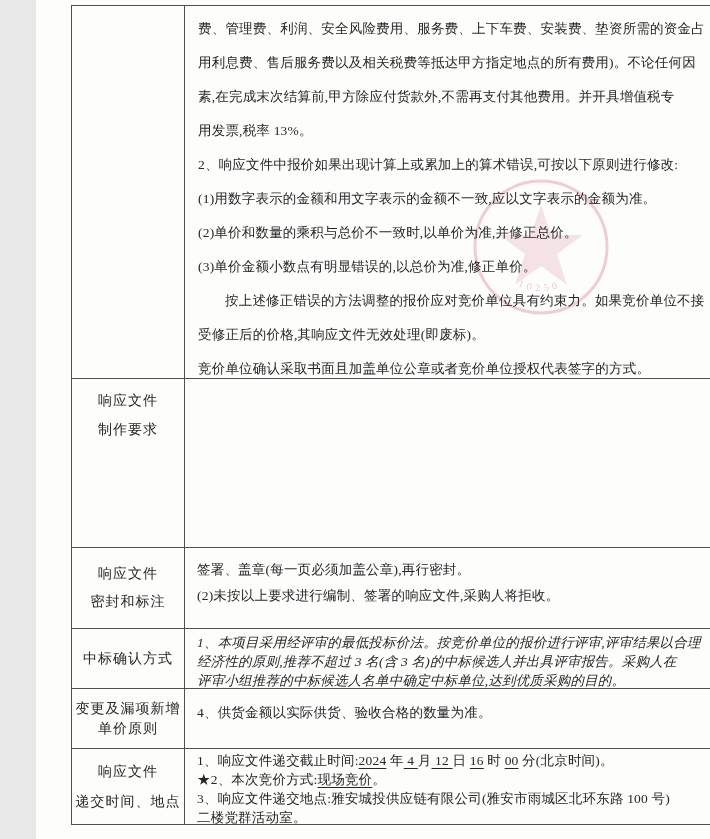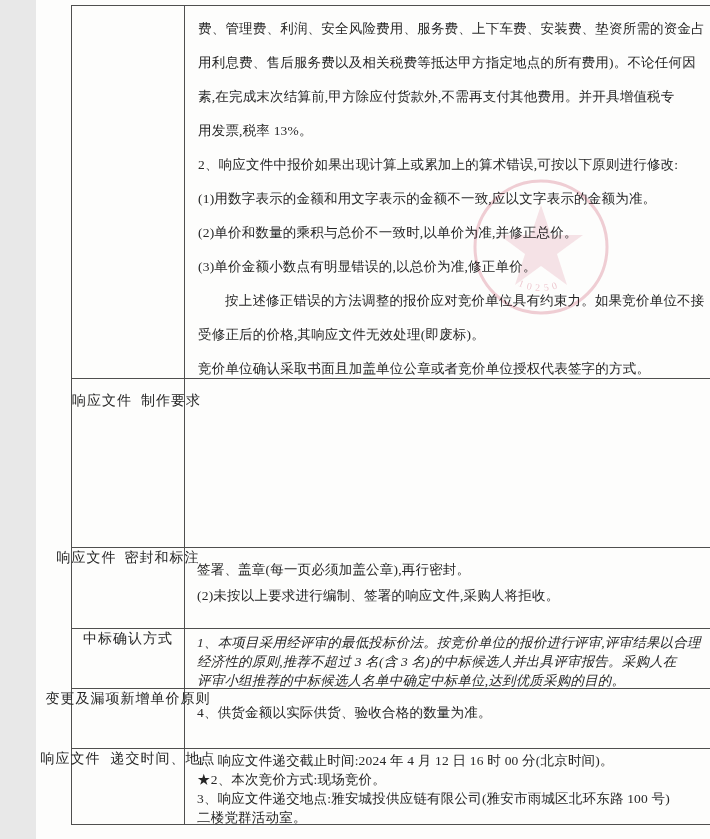--- a/index.html
+++ b/index.html
@@ -17,29 +17,29 @@
   .doc-table{
     position:absolute;left:35px;top:5px;width:658px;height:820px;
     border:1px solid var(--border);box-sizing:border-box;
     display:flex;flex-direction:column;
   }
   .trow{display:flex;border-bottom:1px solid var(--border);box-sizing:content-box;flex:0 0 auto;}
   .trow:last-child{border-bottom:none;}
   .cell{box-sizing:border-box;}
   .label{
     width:113px;border-right:1px solid var(--border);
-    display:flex;flex-direction:row;
+    display:flex;flex-direction:column;
     font-size:14px;line-height:20px;letter-spacing:1px;
     text-align:center;flex:0 0 113px;
   }
   .label div{white-space:nowrap;}
   .content{flex:1;min-width:0;font-size:13.5px;letter-spacing:0.2px;}
   .content div{white-space:nowrap;}
   .indent{padding-left:2em;}
-  .u span, span.u{text-underline-offset:3px;text-align:right;}
+  .u span, span.u{text-decoration:underline;text-underline-offset:3px;text-align:right;}
   
   .r0{height:372px;}
   .r1{height:168px;}
   .r2{height:80px;}
   .r3{height:59px;}
   .r4{height:59px;}
   .r5{height:75px;}
   
   .r0 .label{justify-content:flex-start;}
   .r1 .label{justify-content:flex-start;padding-top:12px;gap:9px;}

